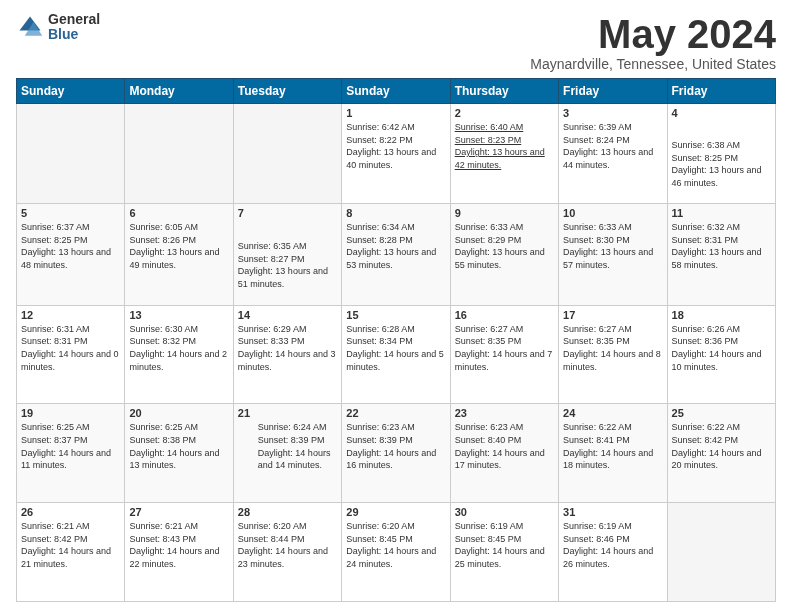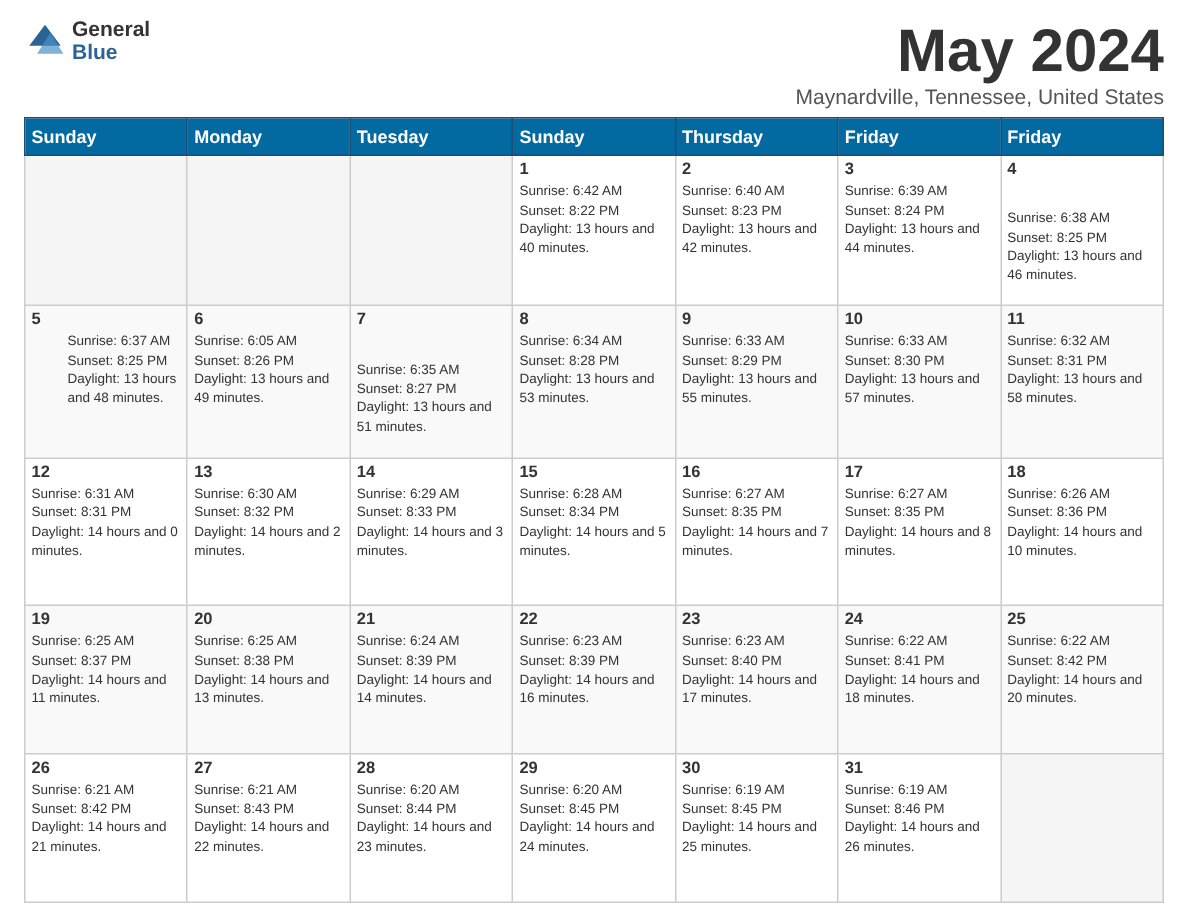--- a/index.html
+++ b/index.html
@@ -143,41 +143,41 @@
           <td class="empty-cell"></td>
           <td class="empty-cell"></td>
           <td>
             <span class="day-number">1</span>
             <div class="day-info" style="white-space: pre-line;">Sunrise: 6:42 AM
 Sunset: 8:22 PM
 Daylight: 13 hours and 40 minutes.</div>
           </td>
           <td>
             <span class="day-number">2</span>
-            <div class="day-info" style="white-space: pre-line;">Sunrise: 6:40 AM
+            <div class="day-info" style="white-space: pre-line; text-decoration: underline;">Sunrise: 6:40 AM
 Sunset: 8:23 PM
 Daylight: 13 hours and 42 minutes.</div>
           </td>
           <td>
             <span class="day-number">3</span>
             <div class="day-info" style="white-space: pre-line;">Sunrise: 6:39 AM
 Sunset: 8:24 PM
 Daylight: 13 hours and 44 minutes.</div>
           </td>
           <td>
             <span class="day-number">4</span>
             <div class="day-info" style="white-space: pre-line; margin-top: 20px;">Sunrise: 6:38 AM
 Sunset: 8:25 PM
 Daylight: 13 hours and 46 minutes.</div>
           </td>
         </tr>
         <tr>
           <td>
             <span class="day-number">5</span>
-            <div class="day-info" style="white-space: pre-line; margin-left: 24px;">Sunrise: 6:37 AM
+            <div class="day-info" style="white-space: pre-line;">Sunrise: 6:37 AM
 Sunset: 8:25 PM
 Daylight: 13 hours and 48 minutes.</div>
           </td>
           <td>
             <span class="day-number">6</span>
             <div class="day-info" style="white-space: pre-line;">Sunrise: 6:05 AM
 Sunset: 8:26 PM
 Daylight: 13 hours and 49 minutes.</div>
           </td>
           <td>
@@ -263,21 +263,21 @@
 Daylight: 14 hours and 11 minutes.</div>
           </td>
           <td>
             <span class="day-number">20</span>
             <div class="day-info" style="white-space: pre-line;">Sunrise: 6:25 AM
 Sunset: 8:38 PM
 Daylight: 14 hours and 13 minutes.</div>
           </td>
           <td>
             <span class="day-number">21</span>
-            <div class="day-info" style="white-space: pre-line;">Sunrise: 6:24 AM
+            <div class="day-info" style="white-space: pre-line; margin-left: 20px;">Sunrise: 6:24 AM
 Sunset: 8:39 PM
 Daylight: 14 hours and 14 minutes.</div>
           </td>
           <td>
             <span class="day-number">22</span>
             <div class="day-info" style="white-space: pre-line;">Sunrise: 6:23 AM
 Sunset: 8:39 PM
 Daylight: 14 hours and 16 minutes.</div>
           </td>
           <td>

